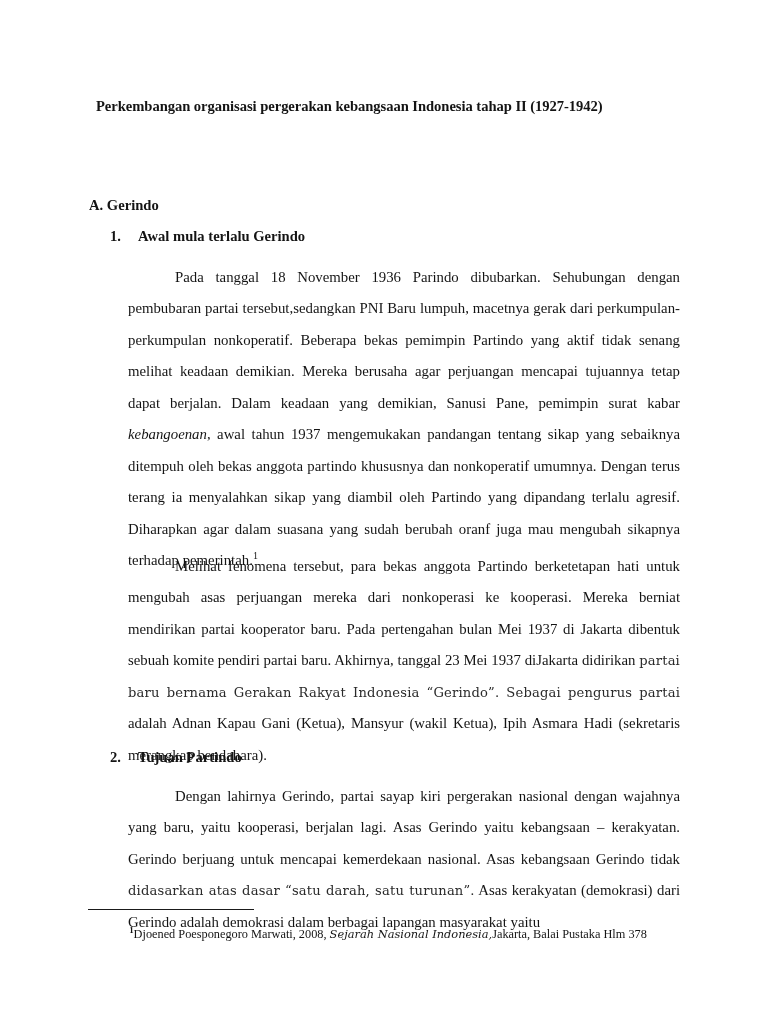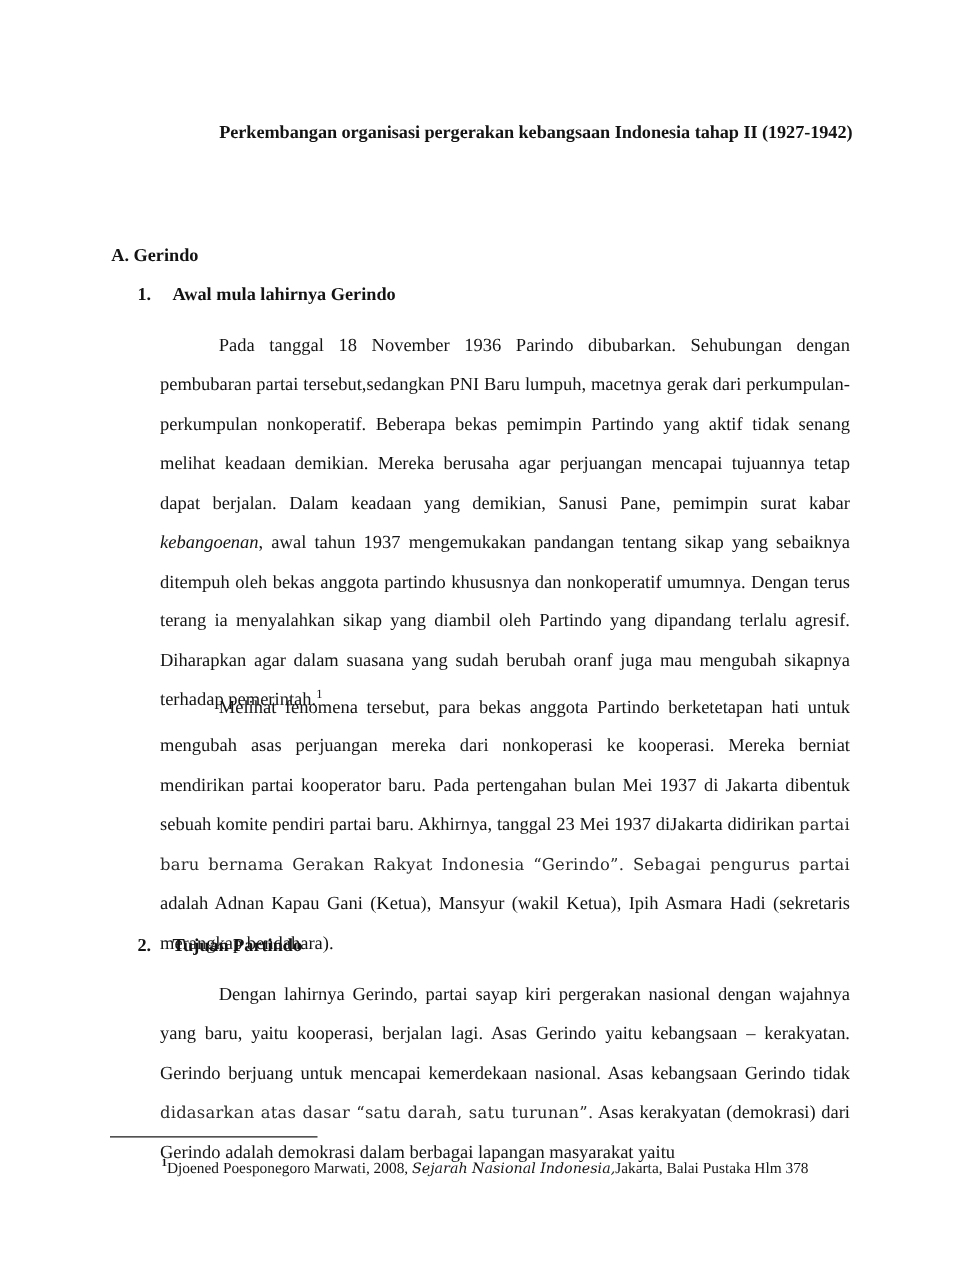--- a/index.html
+++ b/index.html
@@ -21,21 +21,21 @@
     color: #141414;
     -webkit-font-smoothing: antialiased;
   }
 
   
   .doc-title {
     position: absolute;
     left: 96px;
     top: 88px;
     width: 586px;
-    text-align: right;
+    text-align: left;
     font-weight: bold;
     font-size: 14.6px;
     line-height: 1.2;
     letter-spacing: -0.05px;
   }
 
   
   .section-heading {
     position: absolute;
     left: 89px;
@@ -128,21 +128,21 @@
 <body>
 
 <div class="page">
 
   <h1 class="doc-title">Perkembangan organisasi pergerakan kebangsaan Indonesia tahap II (1927-1942)</h1>
 
   <h2 class="section-heading">A. Gerindo</h2>
 
   <h3 class="sub-heading sub-heading-1">
     <span class="num">1.</span>
-    <span class="txt">Awal mula lahirnya Gerindo</span>
+    <span class="txt">Awal mula terlalu Gerindo</span>
   </h3>
 
   <p class="body-block p1">
     <span>Pada tanggal 18 November 1936 Parindo dibubarkan. Sehubungan dengan pembubaran partai tersebut,sedangkan PNI Baru lumpuh, macetnya gerak dari perkumpulan-perkumpulan nonkoperatif. Beberapa bekas pemimpin Partindo yang aktif tidak senang melihat keadaan demikian. Mereka berusaha agar perjuangan mencapai tujuannya tetap dapat berjalan. Dalam keadaan yang demikian, Sanusi Pane, pemimpin surat kabar </span><em class="ital">kebangoenan</em><span>, awal tahun 1937 mengemukakan pandangan tentang sikap yang sebaiknya ditempuh oleh bekas anggota partindo khususnya dan nonkoperatif umumnya. Dengan terus terang ia menyalahkan sikap yang diambil oleh Partindo yang dipandang terlalu agresif. Diharapkan agar dalam suasana yang sudah berubah oranf juga mau mengubah sikapnya terhadap pemerintah.</span><sup class="fn-ref">1</sup>
   </p>
 
   <p class="body-block p2">
     <span>Melihat fenomena tersebut, para bekas anggota Partindo berketetapan hati untuk mengubah asas perjuangan mereka dari nonkoperasi ke kooperasi. Mereka berniat mendirikan partai kooperator baru. Pada pertengahan bulan Mei 1937 di Jakarta dibentuk sebuah komite pendiri partai baru. Akhirnya, tanggal 23 Mei 1937 diJakarta didirikan </span><span class="alt-face">partai baru bernama Gerakan Rakyat Indonesia “Gerindo”. Sebagai pengurus partai</span><span> adalah Adnan Kapau Gani (Ketua), Mansyur (wakil Ketua), Ipih Asmara Hadi (sekretaris merangkap bendahara).</span>
   </p>
 

